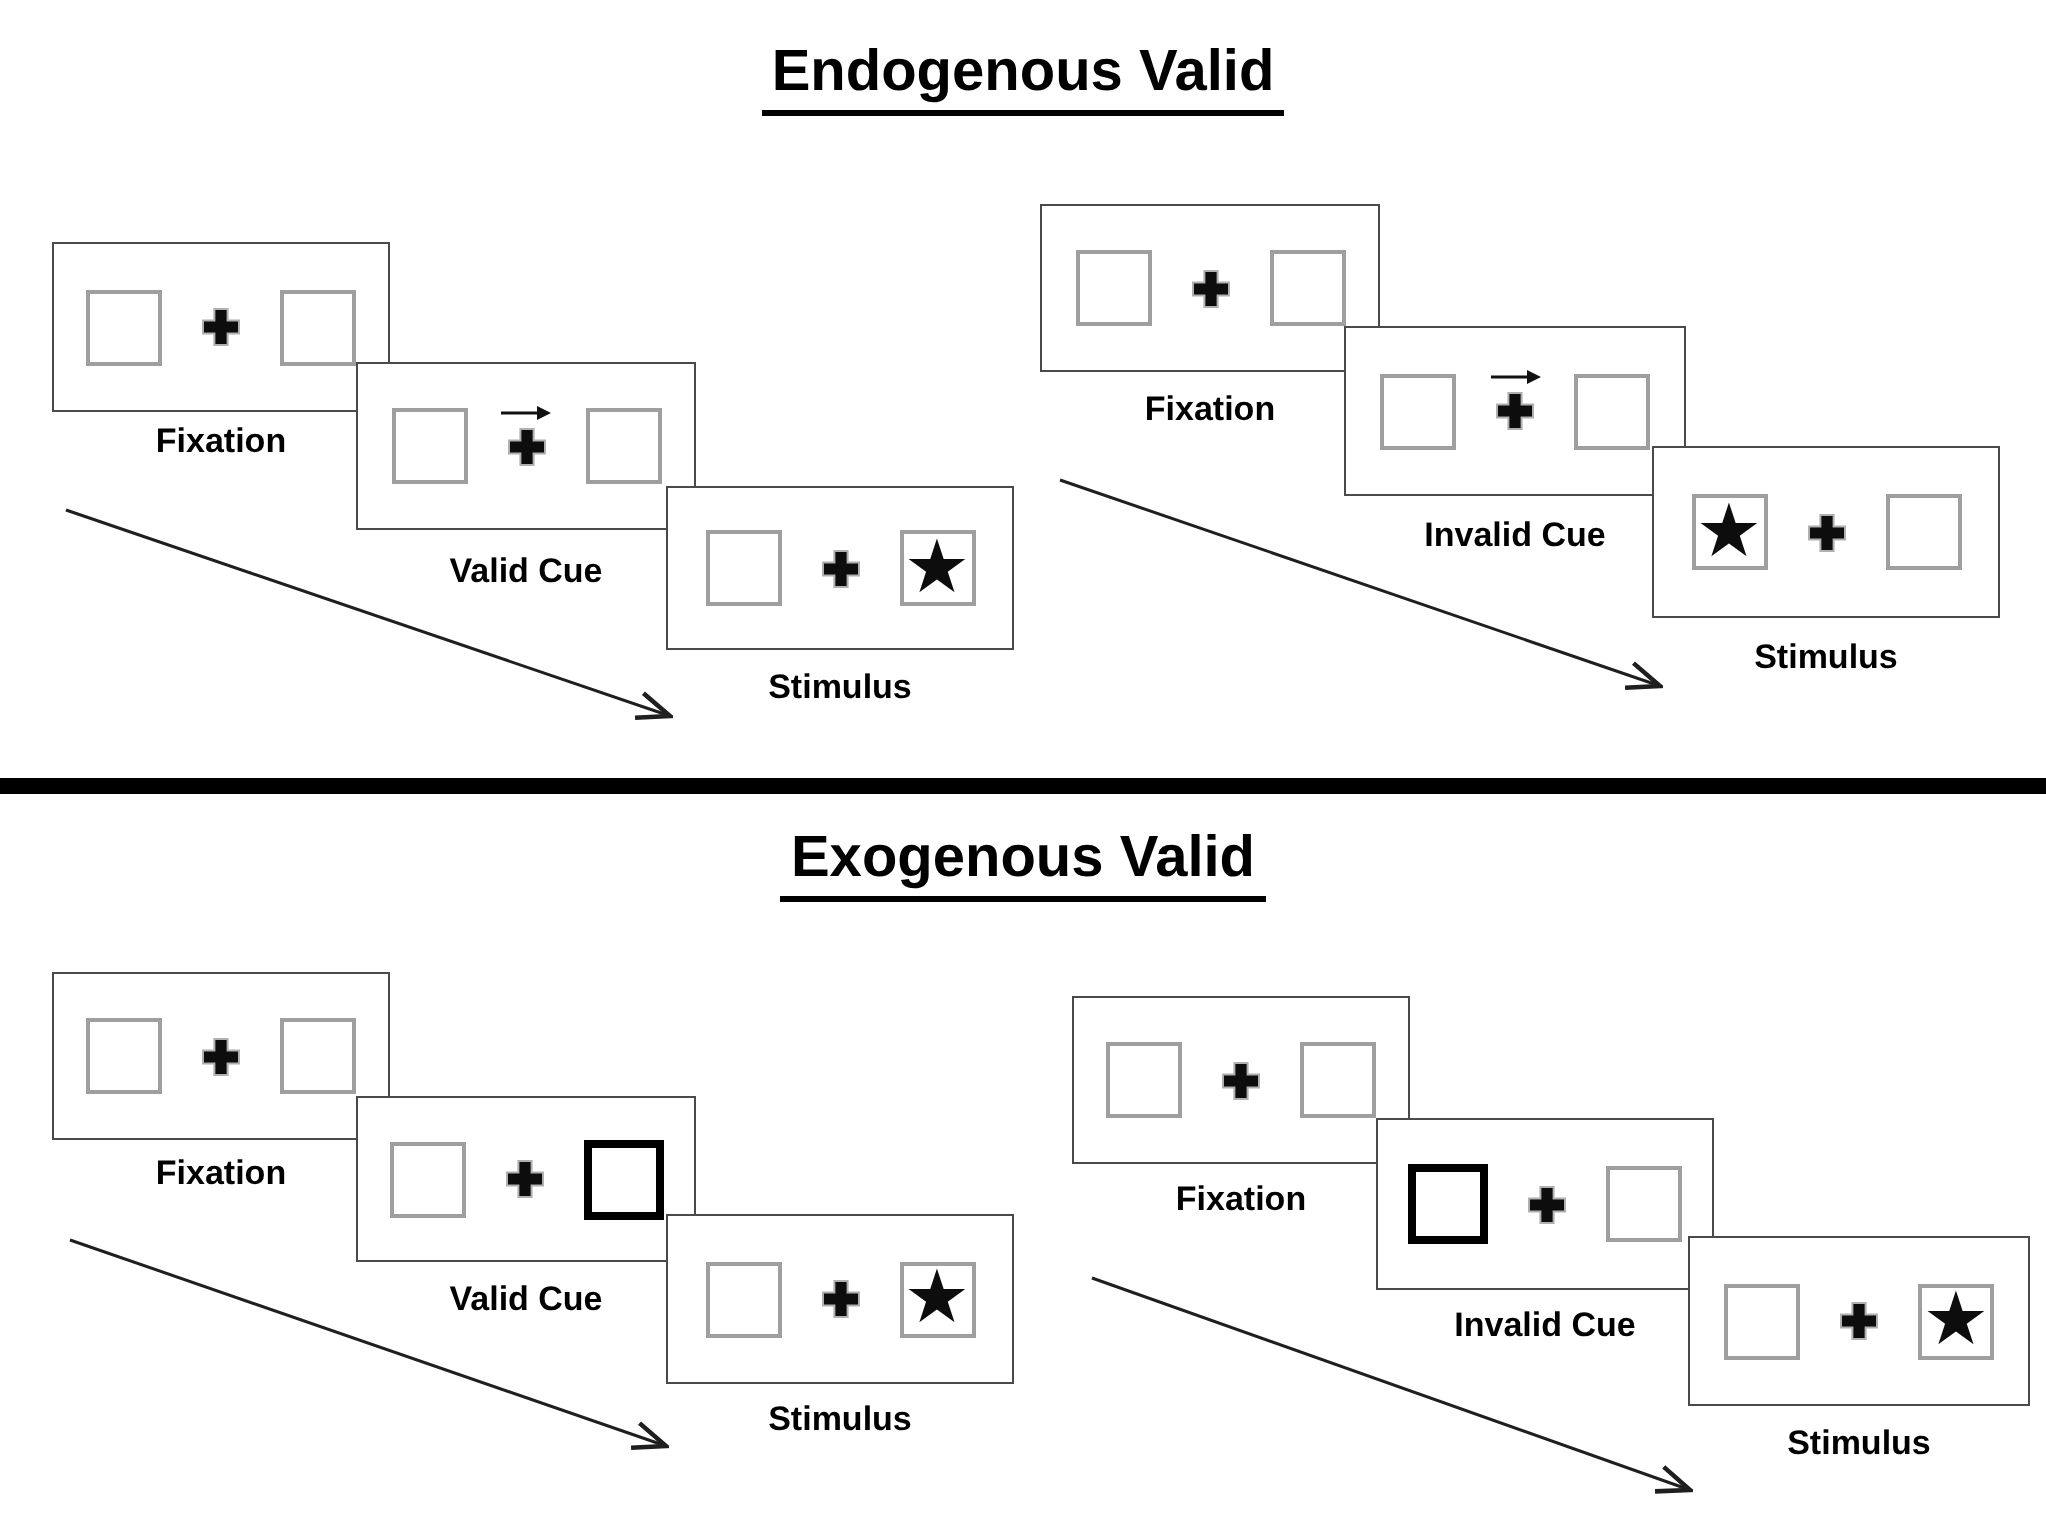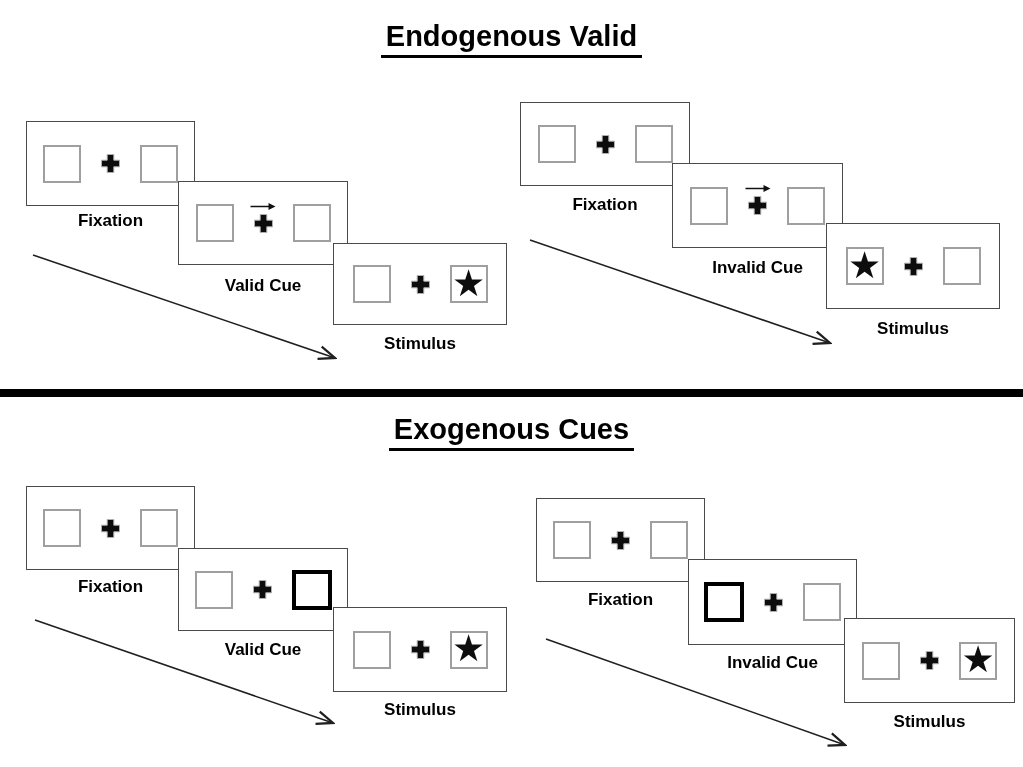--- a/index.html
+++ b/index.html
@@ -173,21 +173,21 @@
           <path d="M7.2 1.5 h6.6 v5.7 h5.7 v6.6 h-5.7 v5.7 H7.2 v-5.7 H1.5 V7.2 h5.7 z" fill="#0d0d0d" stroke="#b0b0b0" stroke-width="1"></path>
         </svg>
     </div>
     <div class="box"></div>
   </div>
   <div class="plabel" style="left:826px;top:319px;width:174px">Stimulus</div>
 
   <div class="divider"></div>
 
   <div class="title" style="top:414px">
-    <span class="title-text">Exogenous Cues</span>
+    <span class="title-text">Exogenous Valid</span>
   </div>
 
   <svg class="tarrow" style="left:27px;top:612px" width="320" height="122">
     <defs>
         <marker id="mkC" viewBox="0 0 12 10" refX="11" refY="5" markerWidth="13" markerHeight="11" orient="auto">
           <path d="M1 1 L11 5 L1 9" fill="none" stroke="#1f1f1f" stroke-width="1.4"></path>
         </marker>
       </defs>
     <line x1="8" y1="8" x2="306" y2="111" stroke="#1f1f1f" stroke-width="1.5" marker-end="url(#mkC)"></line>
   </svg>

